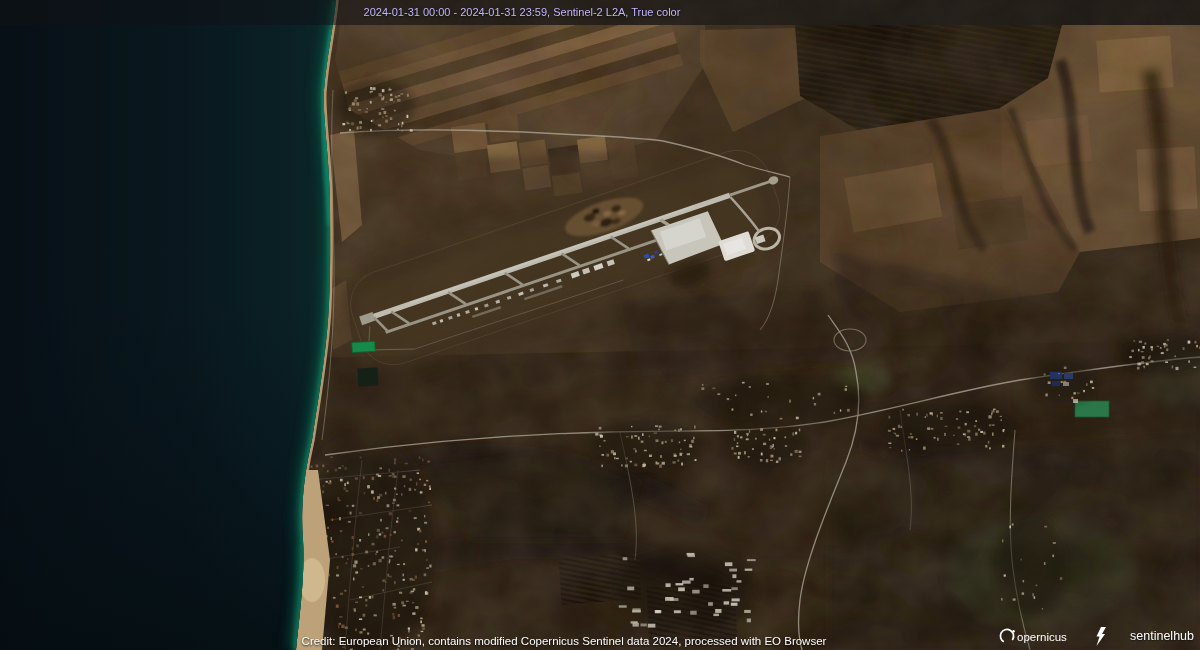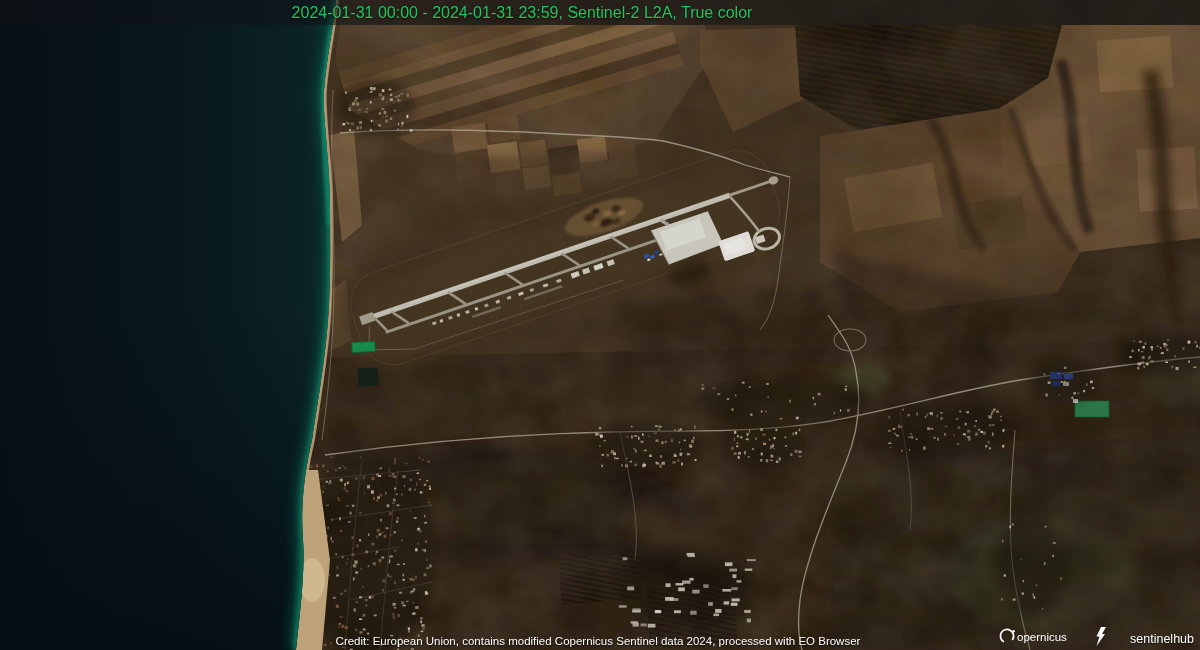--- a/index.html
+++ b/index.html
@@ -1,24 +1,24 @@
 <!DOCTYPE html>
 <html><head>
 <meta charset="utf-8">
 <style>
   html,body{margin:0;padding:0;background:#000;}
   #app{position:relative;width:1200px;height:650px;overflow:hidden;font-family:"Liberation Sans",sans-serif;}
   #scene{position:absolute;left:0;top:0;width:1200px;height:650px;display:block;}
   .topbar{position:absolute;left:0;top:0;width:1200px;height:25px;background:rgba(16,18,22,0.55);}
   .topbar-text{position:absolute;left:522px;top:0;transform:translateX(-50%);white-space:nowrap;
-    color:#22c55e;font-size:16px;line-height:25px;text-shadow:0 1px 2px rgba(0,0,0,.7);}
-  .credit{position:absolute;left:598px;bottom:3px;transform:translateX(-50%);white-space:nowrap;
+    color:#c4b5fd;font-size:11px;line-height:25px;text-shadow:0 1px 2px rgba(0,0,0,.7);}
+  .credit{position:absolute;left:564px;bottom:3px;transform:translateX(-50%);white-space:nowrap;
     color:#ffffff;font-size:11.5px;text-shadow:0 1px 2px rgba(0,0,0,.85);margin-top:20px;}
   .logos{position:absolute;right:6px;bottom:4px;display:flex;align-items:center;gap:10px;}
-  .logo{display:flex;align-items:flex-end;gap:4px;color:#fff;}
+  .logo{display:flex;align-items:center;gap:4px;color:#fff;}
   .logo svg{display:block;}
   .logo-text{color:#fff;text-shadow:0 1px 2px rgba(0,0,0,.8);margin-left:19px;}
   .sentinelhub .logo-text{font-size:12.5px;}
 </style>
 </head>
 <body>
 
 <div id="app">
   <svg id="scene" viewBox="0 0 1200 650" xmlns="http://www.w3.org/2000/svg">
     <defs>

